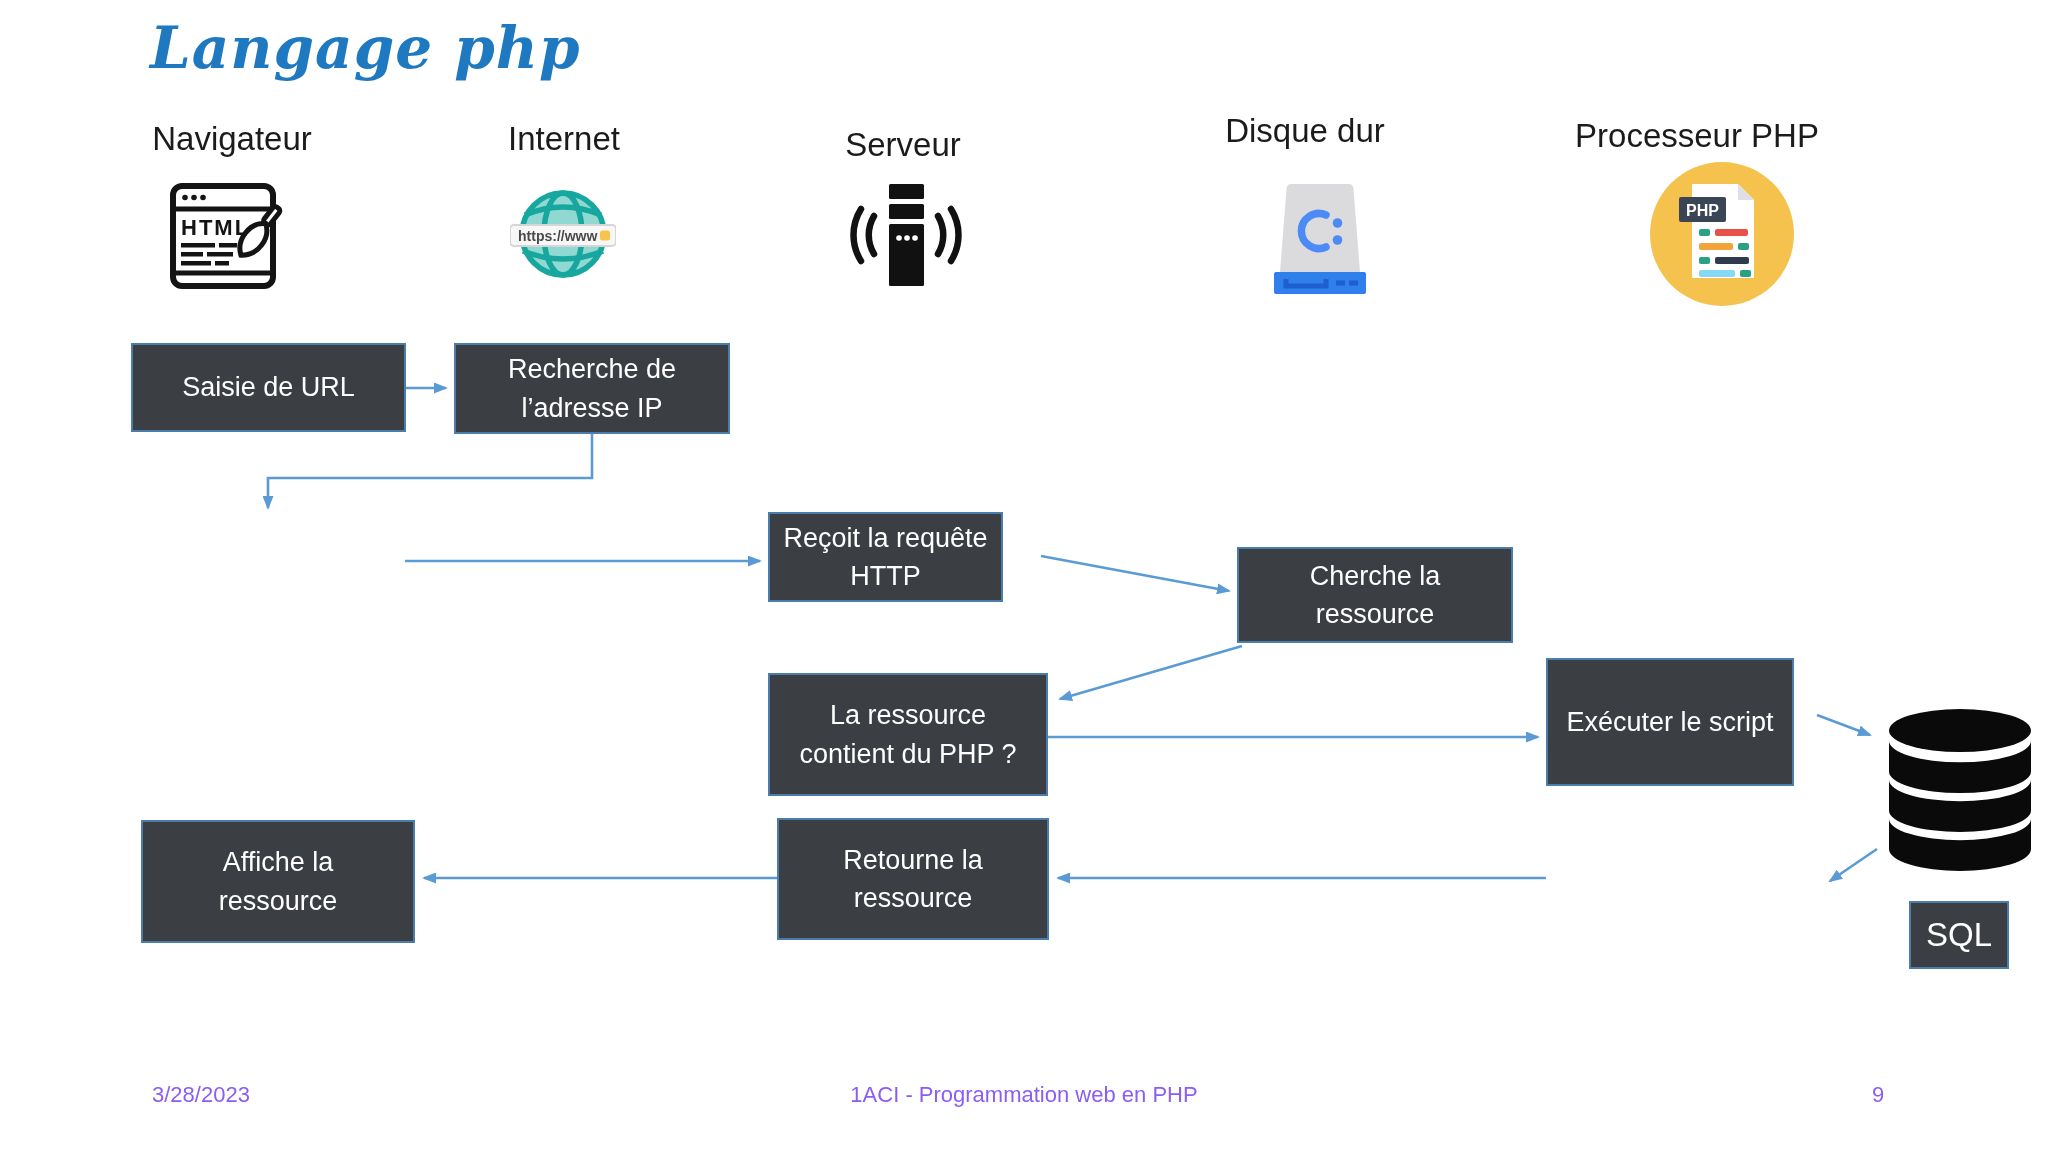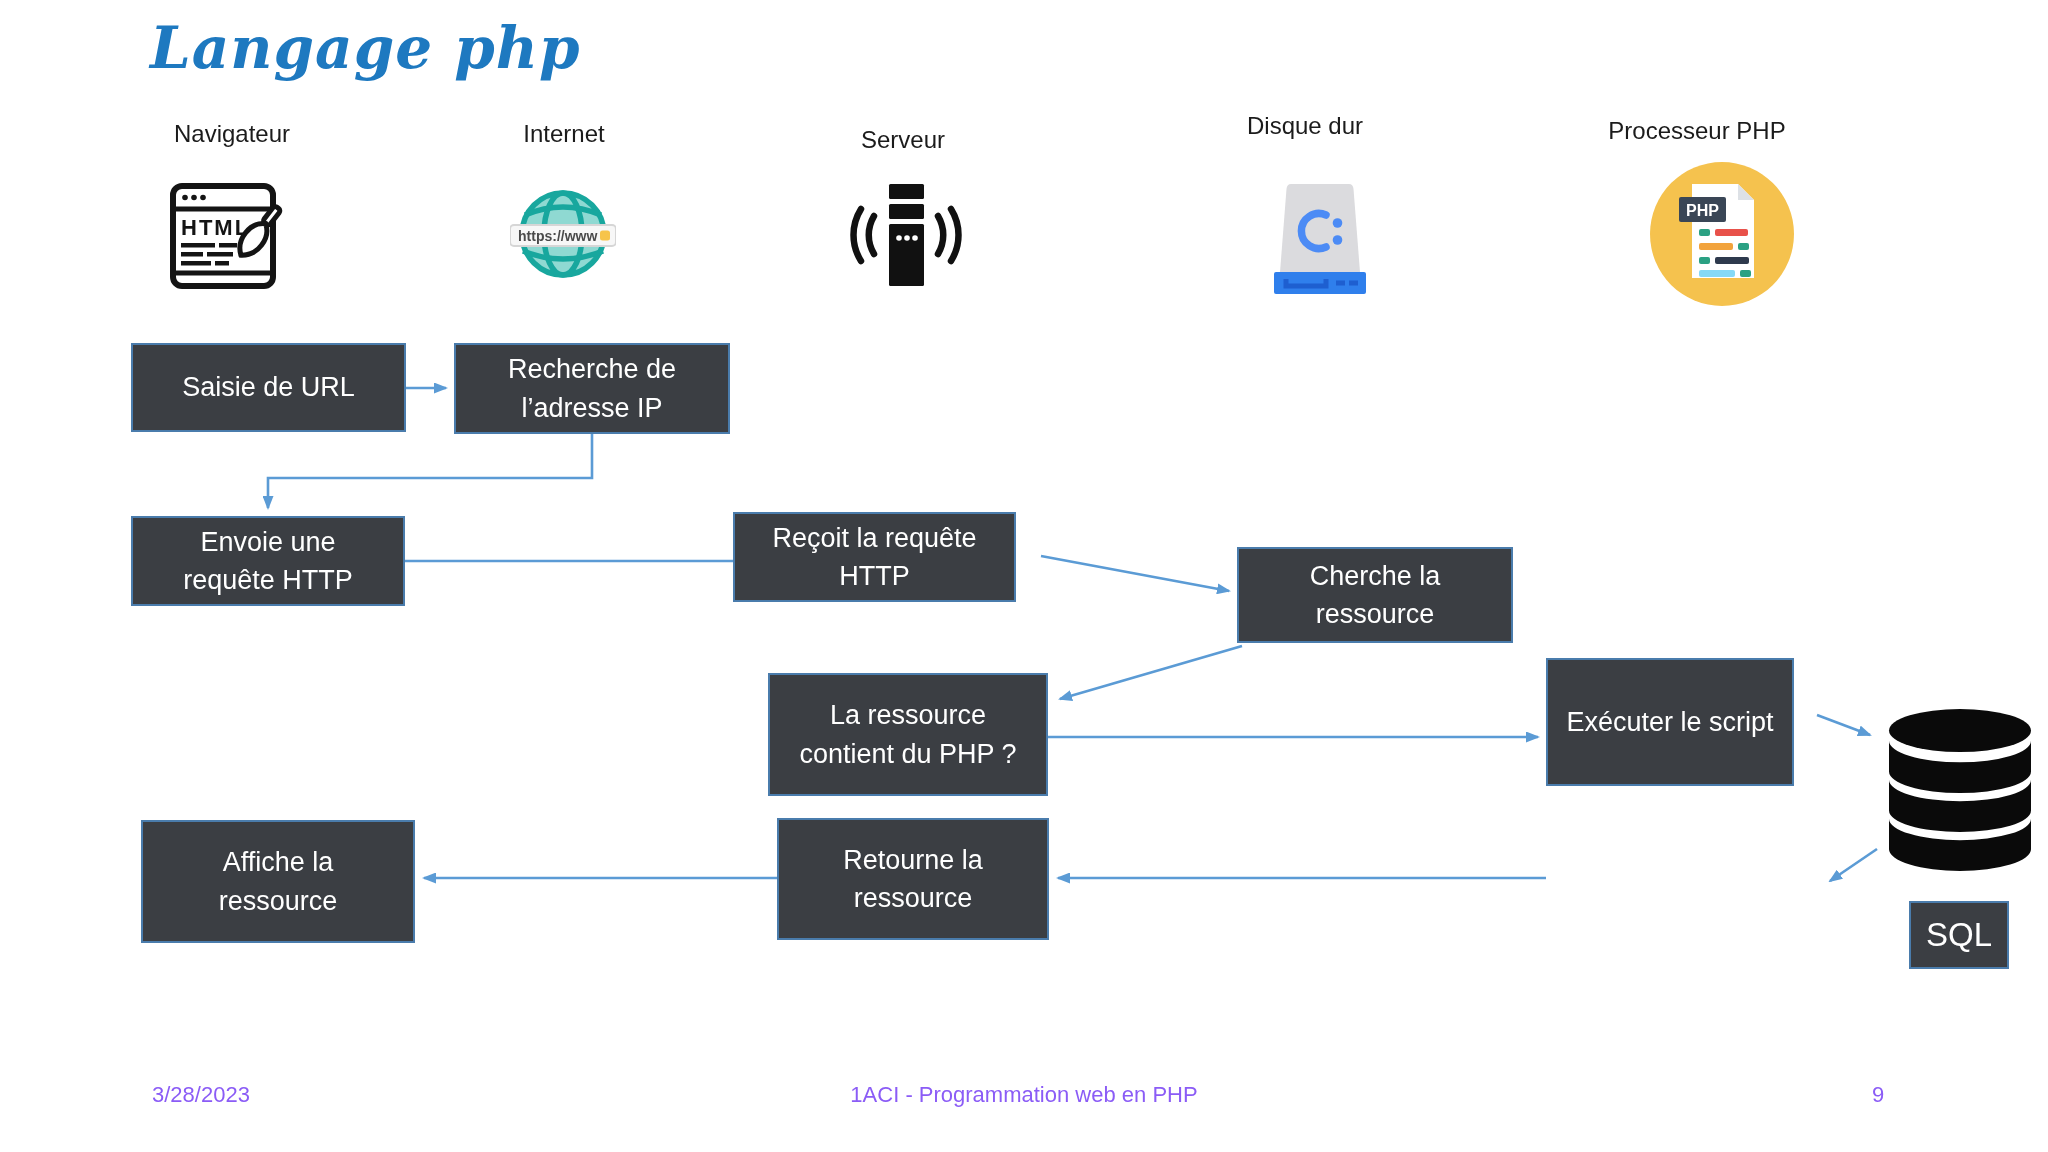--- a/index.html
+++ b/index.html
@@ -7,21 +7,21 @@
     position:relative;width:2048px;height:1152px;background:#ffffff;
     font-family:"Liberation Sans",sans-serif;overflow:hidden;
   }
   .title{
     position:absolute;left:150px;top:14px;margin:0;
     font-family:"DejaVu Serif",serif;font-style:italic;font-weight:bold;
     font-size:58px;color:#1e79c0;letter-spacing:1px;
   }
   .col-header{
     position:absolute;width:320px;text-align:center;
-    font-size:24px;color:#1b1b1b;
+    font-size:33px;color:#1b1b1b;
   }
   .icon{position:absolute;}
   .flow-box{
     position:absolute;display:flex;align-items:center;justify-content:center;
     background:#3b3e43;border:2.5px solid #4a7cac;box-sizing:border-box;
     color:#ffffff;font-size:27px;line-height:1.42;text-align:center;
     white-space:pre-line;padding:4px 8px;
   }
   .connectors{position:absolute;left:0;top:0;pointer-events:none;}
   .footer-text{position:absolute;top:1082px;font-size:22px;color:#8b5cf6;}
@@ -138,23 +138,21 @@
       <path d="M1817 715 L1870 735" marker-end="url(#ah)"></path>
       <path d="M1877 849 L1830 881" marker-end="url(#ah)"></path>
       <path d="M1546 878 L1058 878" marker-end="url(#ah)"></path>
       <path d="M777 878 L424 878" marker-end="url(#ah)"></path>
     </g>
   </svg>
 
   <div class="flow-box" style="left:454px;top:343px;width:276px;height:91px">Recherche de
 l’adresse IP</div>
   <div class="flow-box" style="left:131px;top:343px;width:275px;height:89px">Saisie de URL</div>
-  <div class="flow-box" style="left:131px;top:516px;width:274px;height:90px">Envoie une
-requête HTTP</div>
-  <div class="flow-box" style="left:733px;top:512px;width:283px;height:90px">Reçoit la requête
+  <div class="flow-box" style="left:768px;top:512px;width:235px;height:90px">Reçoit la requête
 HTTP</div>
   <div class="flow-box" style="left:1237px;top:547px;width:276px;height:96px">Cherche la
 ressource</div>
   <div class="flow-box" style="left:768px;top:673px;width:280px;height:123px">La ressource
 contient du PHP ?</div>
   <div class="flow-box" style="left:1546px;top:658px;width:248px;height:128px">Exécuter le script</div>
   <div class="flow-box" style="left:141px;top:820px;width:274px;height:123px">Affiche la
 ressource</div>
   <div class="flow-box" style="left:777px;top:818px;width:272px;height:122px">Retourne la
 ressource</div>

